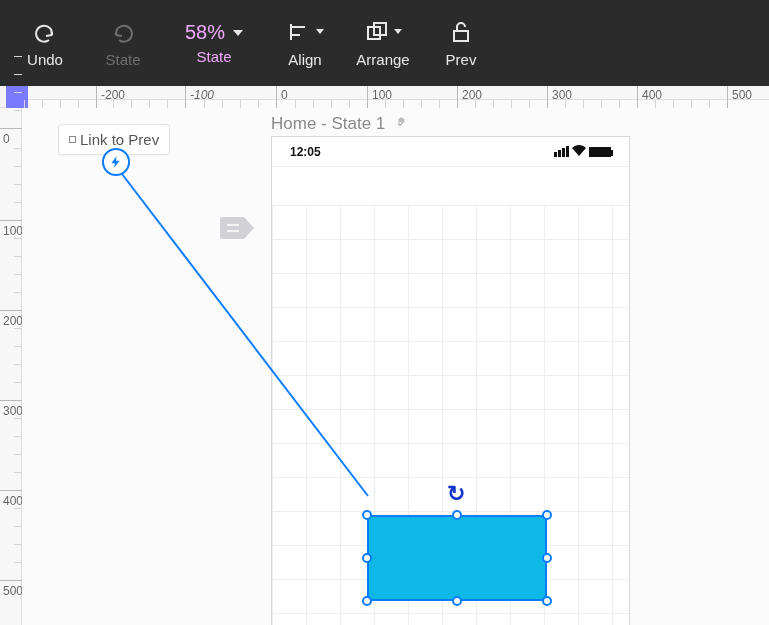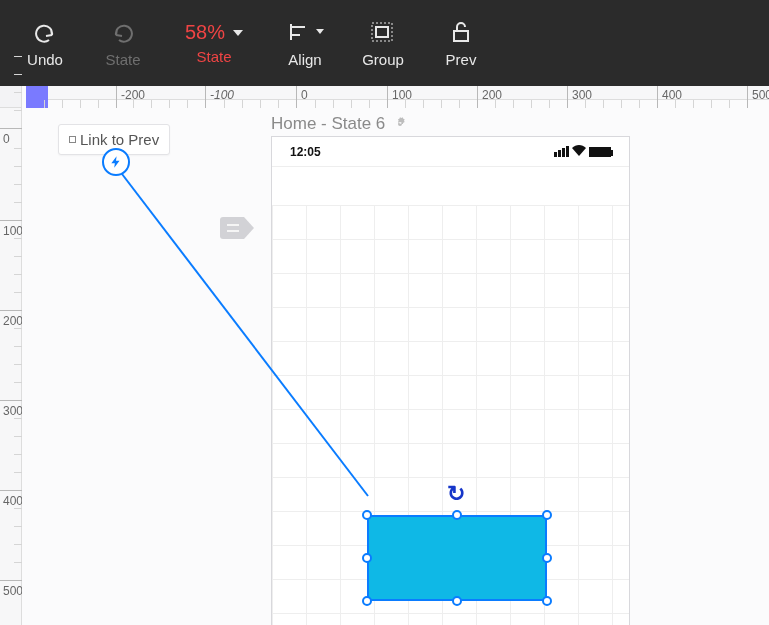--- a/index.html
+++ b/index.html
@@ -4,28 +4,28 @@
 <style>
   * { box-sizing: border-box; margin: 0; padding: 0; }
   body { font-family: Arial, Helvetica, sans-serif; background: #fbfbfc; width: 769px; height: 625px; overflow: hidden; position: relative; }
 
   
   .toolbar { background: #2b2b2b; height: 86px; display: flex; align-items: center; padding: 0 18px; gap: 24px; }
   .tool-btn { display: flex; flex-direction: column; align-items: center; justify-content: center; gap: 6px; color: #e8e8e8; font-size: 15px; cursor: pointer; min-width: 54px; }
   .tool-btn.disabled { color: #6f6f6f; }
   .tool-btn .ico { height: 26px; display: flex; align-items: center; justify-content: center; }
   .tool-btn svg { stroke: currentColor; fill: none; }
-  .zoom-wrap { display: flex; flex-direction: column; align-items: center; gap:4px; color:#ef4444; font-size:15px; min-width:80px;}
+  .zoom-wrap { display: flex; flex-direction: column; align-items: center; gap:4px; color:#f0abfc; font-size:15px; min-width:80px;}
   .zoom-top { display:flex; align-items:center; gap:4px; font-size:20px; }
   .tri-down { width:0; height:0; border-left:5px solid transparent; border-right:5px solid transparent; border-top:6px solid #e8e8e8; display:inline-block; margin-left:4px;}
   .mini-tri { width:0;height:0;border-left:4px solid transparent;border-right:4px solid transparent;border-top:5px solid #e8e8e8; display:inline-block; margin-left:3px; vertical-align:middle;}
 
   
   .corner-box { position:absolute; left:0; top:86px; width:22px; height:22px; background:#f3f3f5; border-right:1px solid #ddd; border-bottom:1px solid #ddd;}
-  .ruler-h { position:absolute; left:26px; top:86px; right:0; height:14px; background:#f7f7f8; border-bottom:1px solid #ddd; }
+  .ruler-h { position:absolute; left:6px; top:86px; right:0; height:14px; background:#f7f7f8; border-bottom:1px solid #ddd; }
   .ruler-v { position:absolute; left:0; top:108px; width:22px; bottom:0; background:#f7f7f8; border-right:1px solid #ddd; }
   .ruler-h .tick { position:absolute; top:0; height:22px; }
   .ruler-h .tick.major { border-left:1px solid #b8b8b8; height:22px;}
   .ruler-h .tick .num { position:absolute; top:2px; left:4px; font-size:12px; color:#666; }
   .ruler-h .tick.minor { border-left:1px solid #d5d5d5; height:8px; top:14px;}
   .ruler-v .tick { position:absolute; left:0; width:22px; }
   .ruler-v .tick.major { border-top:1px solid #b8b8b8; width:22px;}
   .ruler-v .tick .num { position:absolute; left:3px; top:3px; font-size:12px; color:#666; }
   .ruler-v .tick.minor { border-top:1px solid #d5d5d5; width:8px; left:14px;}
 
@@ -108,25 +108,26 @@
       <svg width="26" height="22" viewBox="0 0 26 22">
           <path d="M4 3v16M4 6h14M4 14h9" stroke-width="2"></path>
         </svg>
       <span class="mini-tri"></span>
     </span>
     <span>Align</span>
   </div>
   <div class="tool-btn">
     <span class="ico">
       <svg width="26" height="22" viewBox="0 0 26 22">
-          <rect x="2" y="2" width="20" height="18" stroke-width="1" stroke-dasharray="2 2"></rect>
-          <rect x="6" y="6" width="12" height="10" stroke-width="2"></rect>
-        </svg>
-    </span>
-    <span>Group</span>
+          <rect x="3" y="6" width="12" height="12" stroke-width="2"></rect>
+          <rect x="9" y="2" width="12" height="12" stroke-width="2"></rect>
+        </svg>
+      <span class="mini-tri"></span>
+    </span>
+    <span>Arrange</span>
   </div>
   <div class="tool-btn">
     <span class="ico">
       <svg width="24" height="24" viewBox="0 0 24 24">
           <rect x="5" y="11" width="14" height="10" stroke-width="2"></rect>
           <path d="M8 11V7a4 4 0 0 1 8 0" stroke-width="2"></path>
         </svg>
     </span>
     <span>Prev</span>
   </div>
@@ -235,21 +236,21 @@
     </div>
     <div class="tick minor" style="top: 454px;"></div>
     <div class="tick minor" style="top: 436px;"></div>
     <div class="tick minor" style="top: 418px;"></div>
     <div class="tick minor" style="top: 400px;"></div>
   </div>
 
 <div class="canvas">
 
   <div class="page-label">
-    <span>Home - State 6</span>
+    <span>Home - State 1</span>
     <span class="gear-badge">
       <svg viewBox="0 0 24 24" fill="currentColor">
           <path d="M12 2l2 1 2-1 1 2 2 1-1 2 1 2-2 1-1 2-2-1-2 1-1-2-2-1 1-2-1-2 2-1zM12 9a3 3 0 100 6 3 3 0 000-6z"></path>
         </svg>
     </span>
   </div>
 
   <div class="link-chip">
     <span class="anchor"></span>
     <span>Link to Prev</span>

